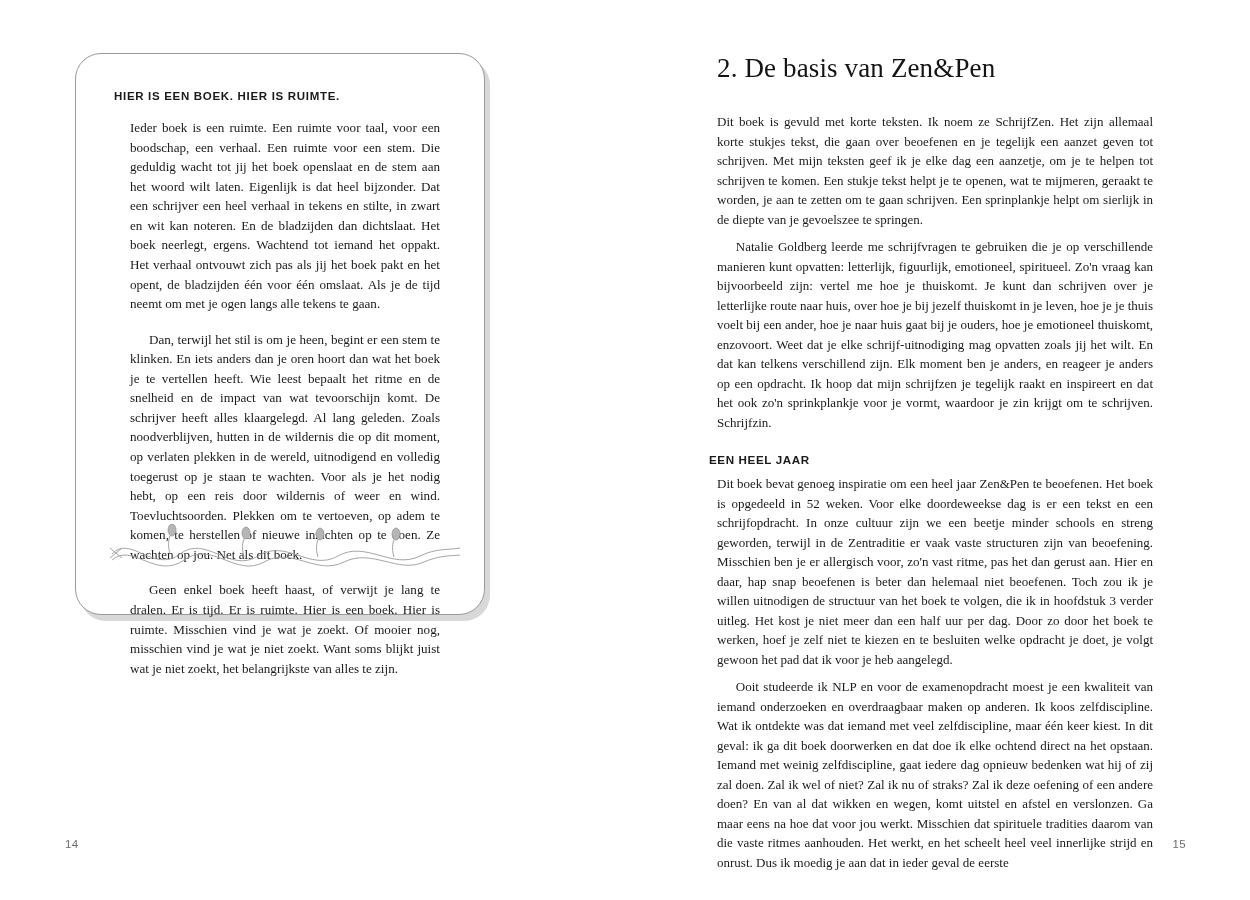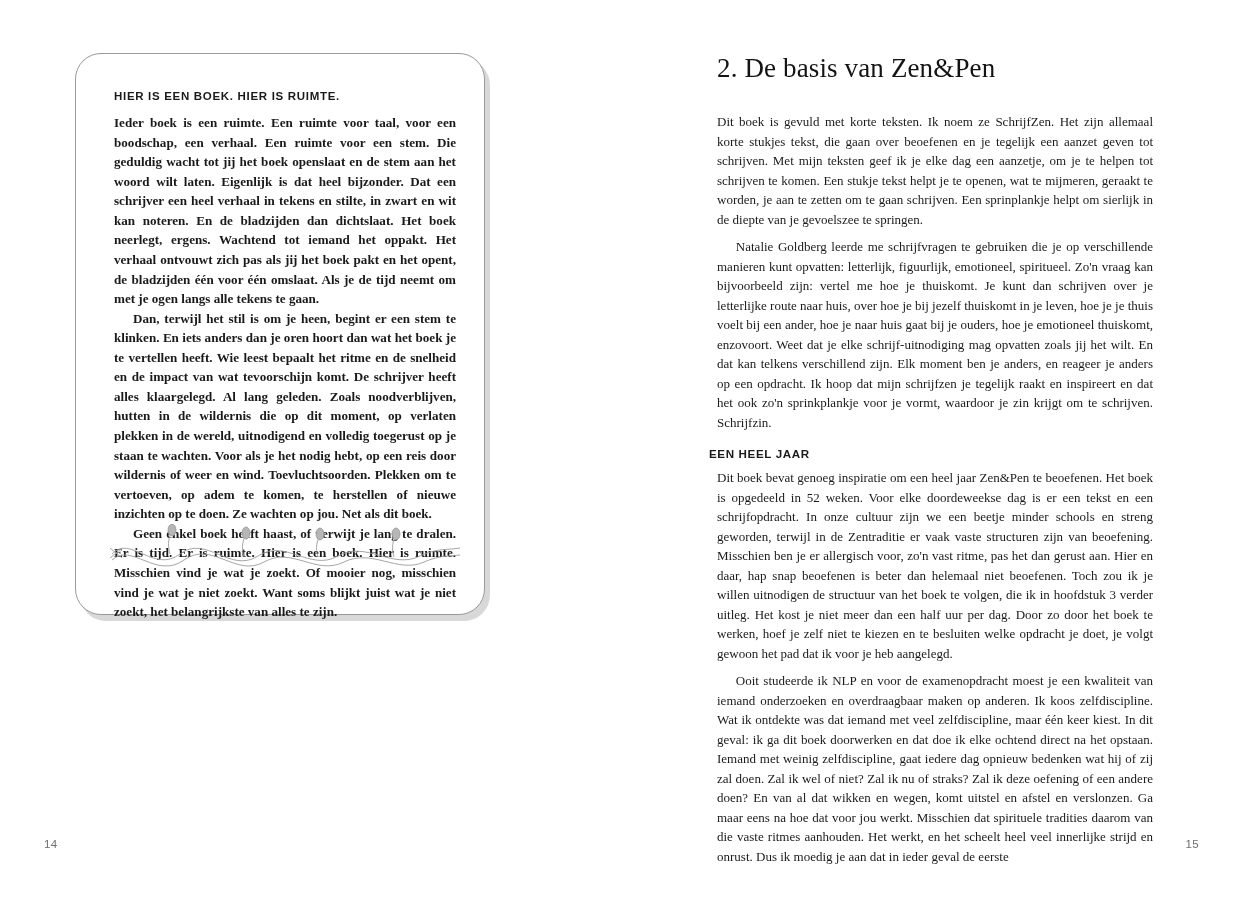--- a/index.html
+++ b/index.html
@@ -55,27 +55,26 @@
   .box-heading {
     font-family: "Liberation Sans", sans-serif;
     font-size: 11.5px;
     font-weight: 700;
     letter-spacing: 0.06em;
     color: #1a1a1a;
     margin: 0 0 11px 0;
   }
 
   .box-body p {
-    margin: 0;
+    margin: 16px;
     font-size: 13.1px;
     line-height: 1.495;
     text-align: justify;
     text-justify: inter-word;
     hyphens: manual;
-    font-weight: bold;
   }
   .box-body p + p {
     text-indent: 1.45em;
   }
 
   
   .vine {
     position: absolute;
     left: 34px;
     bottom: 34px;
@@ -103,21 +102,21 @@
   .section-heading {
     font-family: "Liberation Sans", sans-serif;
     font-size: 11.6px;
     font-weight: 700;
     letter-spacing: 0.055em;
     color: #1a1a1a;
     margin: 0 0 7px 0;
   }
 
   .section-heading.spaced-top {
-    margin-top: 15px;
+    margin-top: 21px;
   }
 
   .body-text p {
     margin: 8px;
     font-size: 13px;
     line-height: 1.5;
     text-align: justify;
     text-justify: inter-word;
   }
   .body-text p + p {
@@ -126,22 +125,22 @@
 
   
   .folio {
     position: absolute;
     bottom: 50px;
     font-family: "Liberation Sans", sans-serif;
     font-size: 11.5px;
     color: #6e6e6e;
     letter-spacing: 0.03em;
   }
-  .folio-left { left: 44px; }
-  .folio-right { right: 51px; text-align: center; }
+  .folio-left { left: 65px; }
+  .folio-right { right: 64px; text-align: center; }
 </style>
 </head>
 <body>
 
 <div class="spread">
 
   <div class="page left-page">
 
     <div class="framed-box">
       <div class="framed-inner">

